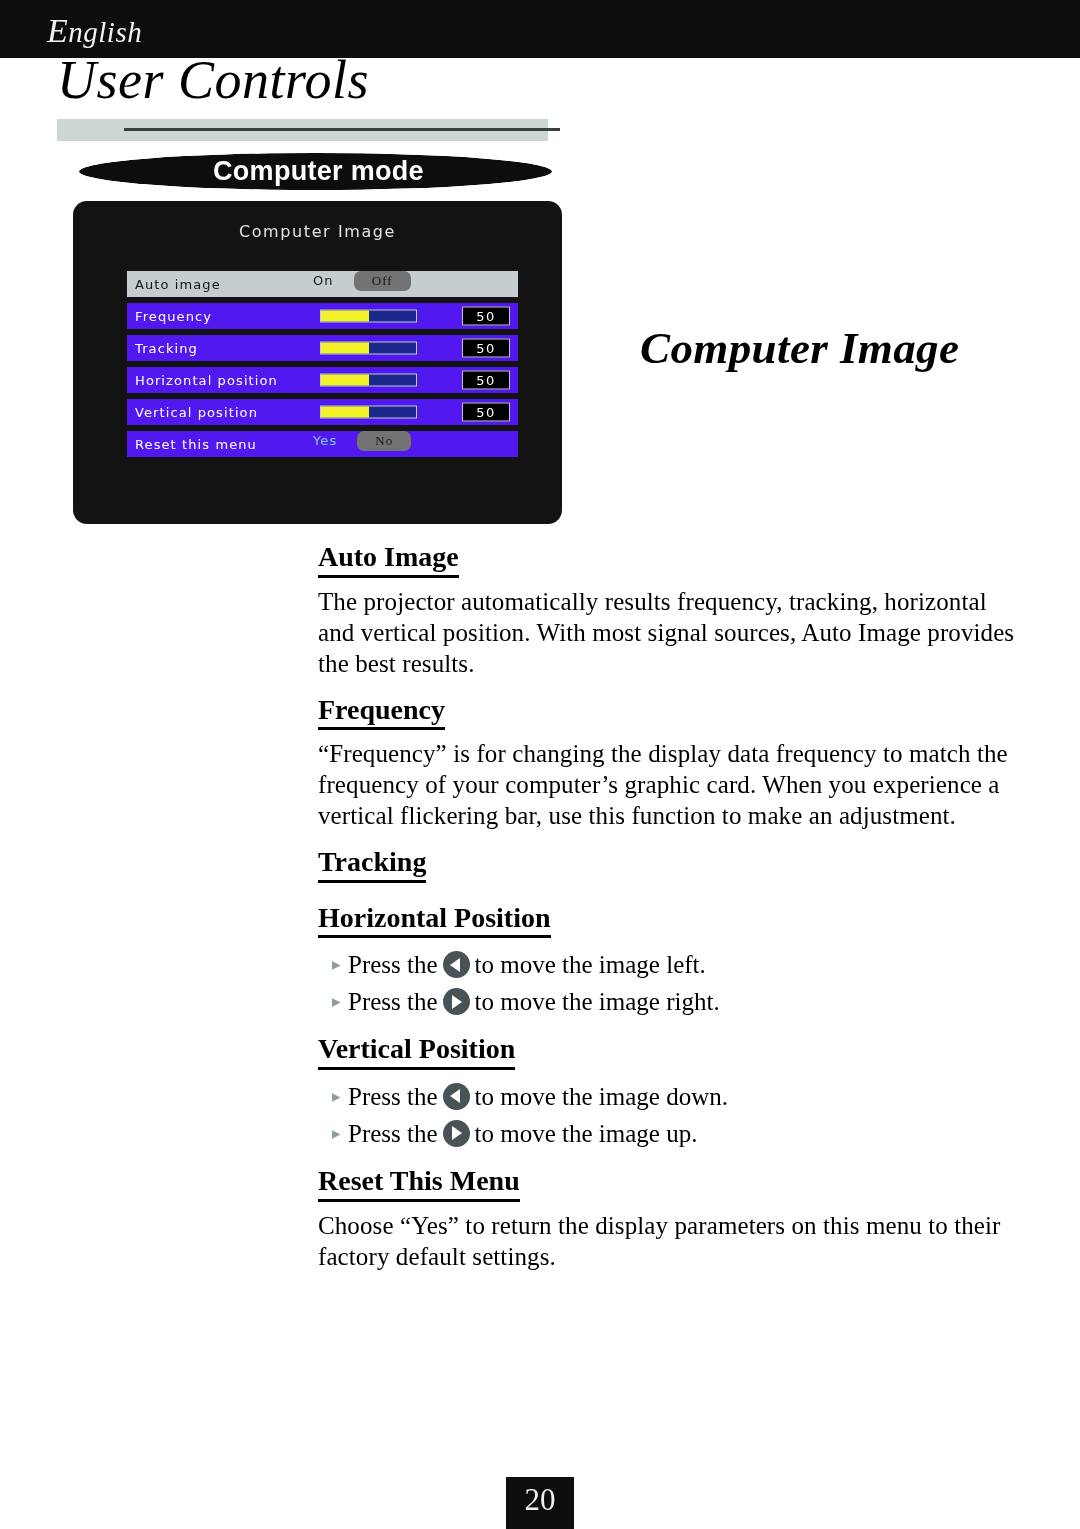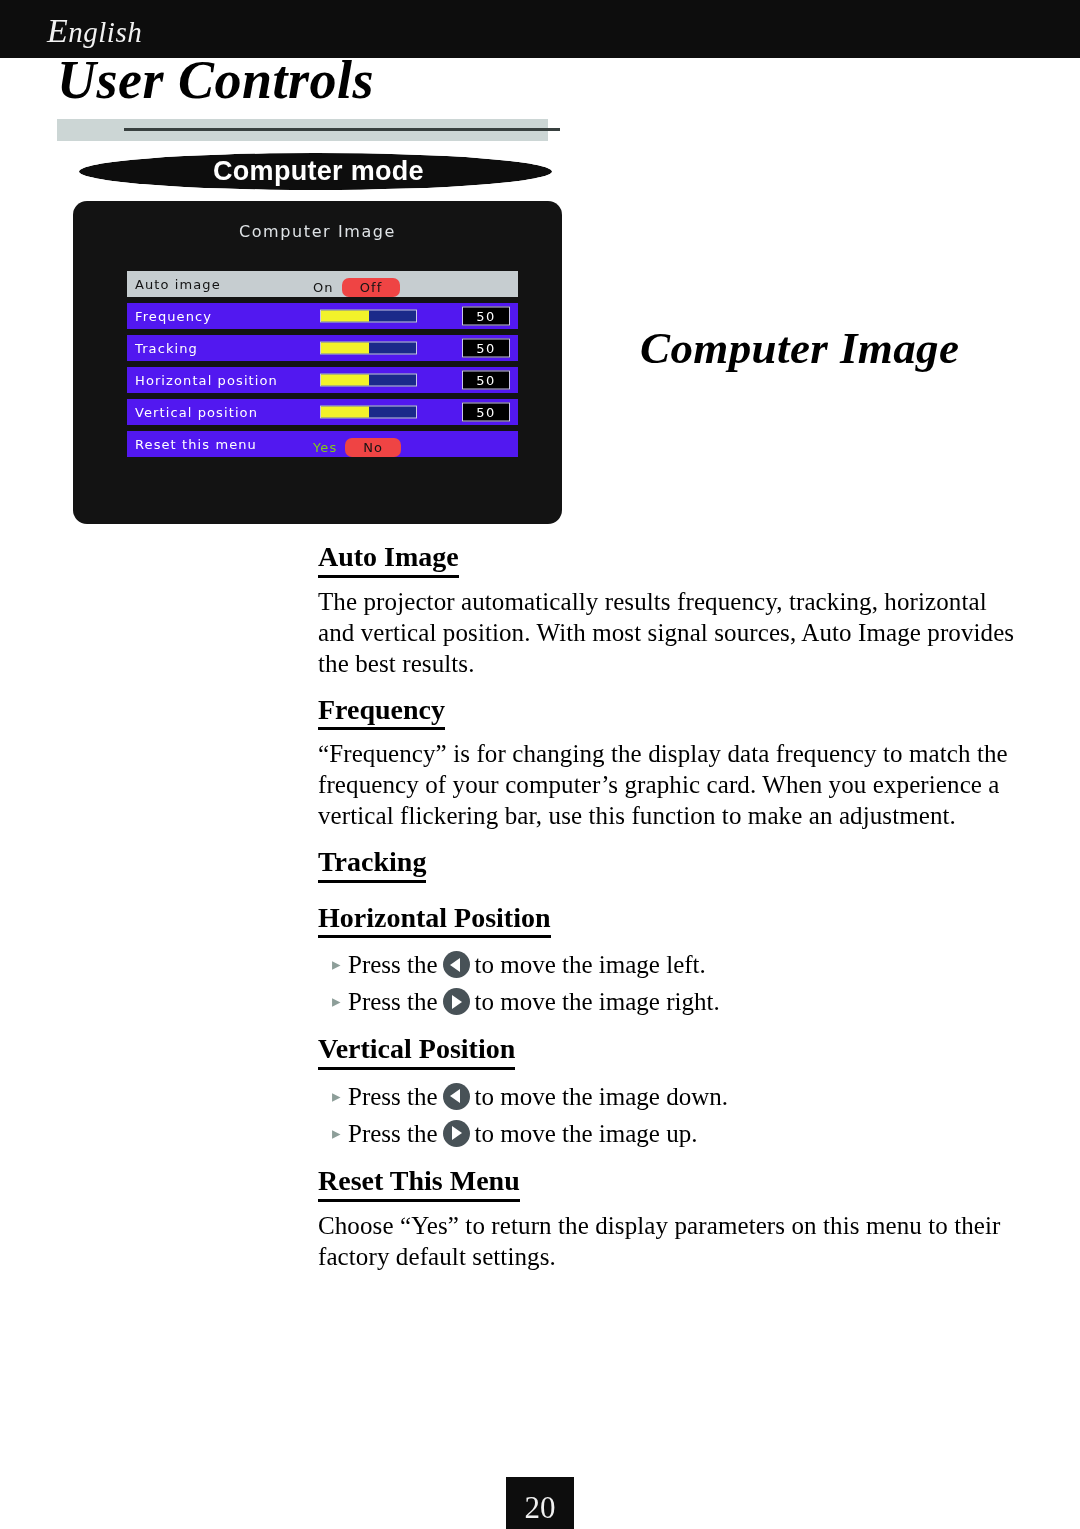--- a/index.html
+++ b/index.html
@@ -38,21 +38,21 @@
   }
   .header-lang .cap { font-size: 34px; }
 
   
   .page-title {
     position: absolute;
     left: 57px;
     top: 52px;
     font-family: "Liberation Serif", serif;
     font-style: italic;
-    font-weight: bold;
+    font-weight: normal;
     font-size: 54px;
     line-height: 1.05;
     letter-spacing: 0.5px;
     white-space: nowrap;
   }
 
   
   .gray-bar {
     position: absolute;
     left: 57px;
@@ -155,37 +155,38 @@
     color: #141414;
   }
 
   
   .osd-opt-group {
     position: absolute;
     left: 182px;
     top: 0;
     height: 100%;
     display: flex;
-    align-items: flex-end;
-    gap: 4px;
+    align-items: flex-start;
+    gap: 16px;
   }
   .osd-opt {
     font-family: "DejaVu Sans", sans-serif;
     font-size: 13px;
     letter-spacing: 1.1px;
-    color: #84cc16;
+    color: #7dd3fc;
     padding: 2px 4px;
     white-space: nowrap;
   }
   .osd-row.selected .osd-opt { color: #141414; }
   .osd-opt.active {
-    background: #ef4444;
+    background: #737373;
     color: #141414;
     border-radius: 7px;
     padding: 2px 18px;
+    font-family: Liberation Serif, serif;
   }
 
   
   .osd-slider {
     position: absolute;
     left: 193px;
     top: 50%;
     transform: translateY(-50%);
     width: 97px;
     height: 13px;
@@ -306,21 +307,21 @@
   .footer-page {
     position: absolute;
     left: 506px;
     top: 1477px;
     width: 68px;
     height: 52px;
     background: #0d0d0d;
     display: flex;
     align-items: flex-start;
     justify-content: center;
-    padding-top: 15px;
+    padding-top: 7px;
     box-sizing: border-box;
   }
   .footer-page-num {
     color: #f0f0f0;
     font-family: "Liberation Serif", serif;
     font-size: 31px;
     line-height: 1;
   }
 </style>
 </head>

